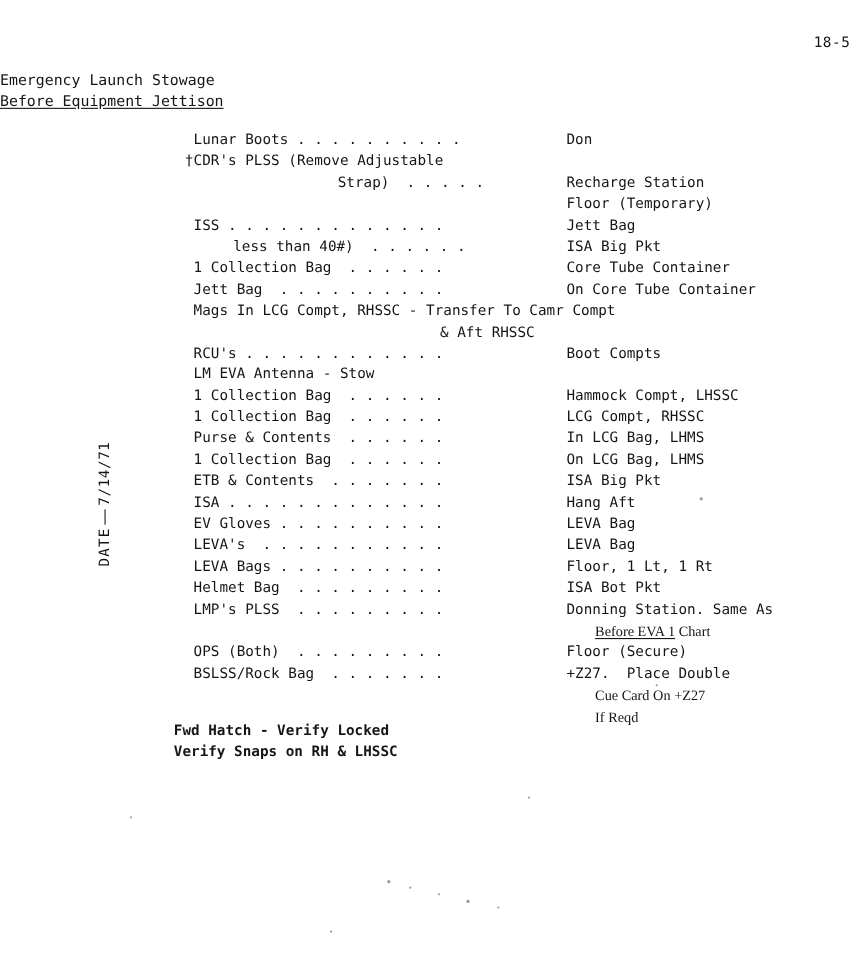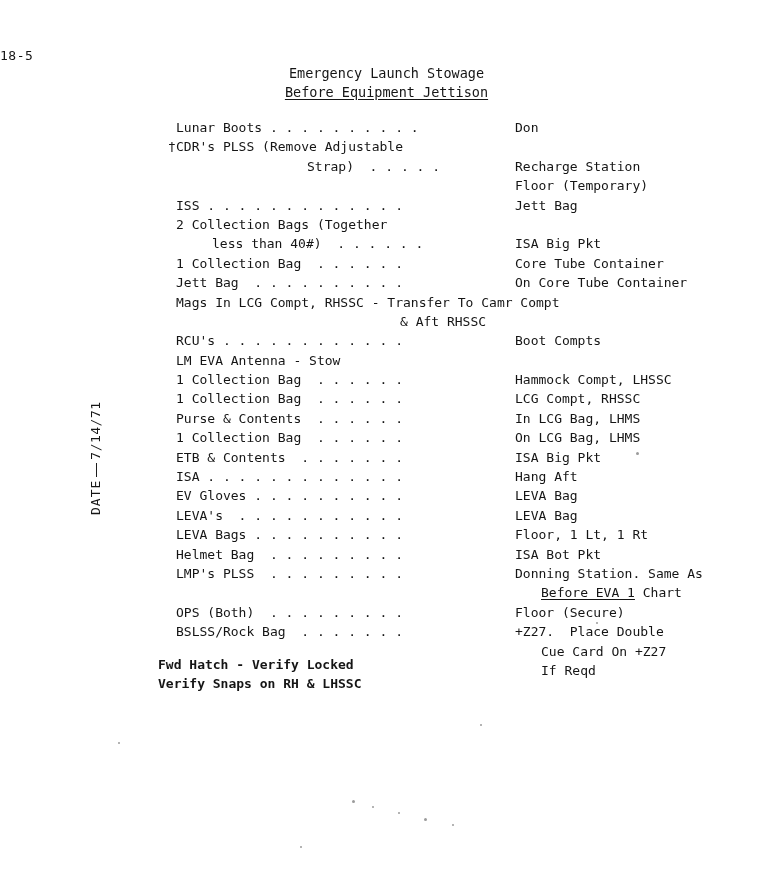--- a/index.html
+++ b/index.html
@@ -15,33 +15,32 @@
     color: #1a1a1a;
     overflow: hidden;
   }
   .page {
     position: absolute;
     inset: 0;
     filter: contrast(1.05);
   }
   .page-number {
     position: absolute;
-    top: 48px;
+    top: 32px;
     left: 0;
     width: 100%;
-    text-align: left;
+    text-align: right;
     font-size: 13px;
     letter-spacing: 0.5px;
   }
   .title-block {
     position: absolute;
     top: 64px;
     left: 0;
     width: 100%;
-    text-align: center;
     font-size: 13.5px;
     line-height: 19px;
   }
   .title-line2 {
     text-decoration: underline;
     text-underline-offset: 2px;
   }
   .date-label {
     position: absolute;
     left: 88px;
@@ -84,21 +83,21 @@
   .row .right {
     position: absolute;
     left: 292px;
     top: 0;
     white-space: pre;
     margin-left: 47px;
   }
   .row .left.indent1 { left: 36px; }
   .row .left.indent3 { left: 108px; margin-left: 23px; }
   .row .left.marker { left: -8px; }
-  .row .right.indent1 { left: 318px; }
+  .row .right.indent1 { left: 318px; font-family: Liberation Serif, serif; }
   .underline { text-decoration: underline; text-underline-offset: 2px; }
   .footer {
     position: absolute;
     left: 158px;
     top: 655px;
     font-size: 13px;
     line-height: 19.4px;
     white-space: pre;
     font-weight: bold;
   }
@@ -136,23 +135,20 @@
       <div class="row">
         <span class="left indent3">Strap)  . . . . .</span>
         <span class="right">Recharge Station</span>
       </div>
       <div class="row">
         <span class="right">Floor (Temporary)</span>
       </div>
       <div class="row">
         <span class="left">ISS . . . . . . . . . . . . .</span>
         <span class="right">Jett Bag</span>
-      </div>
-      <div class="row">
-        <span class="left">2 Collection Bags (Together</span>
       </div>
       <div class="row">
         <span class="left indent1">less than 40#)  . . . . . .</span>
         <span class="right">ISA Big Pkt</span>
       </div>
       <div class="row">
         <span class="left">1 Collection Bag  . . . . . .</span>
         <span class="right">Core Tube Container</span>
       </div>
       <div class="row">

